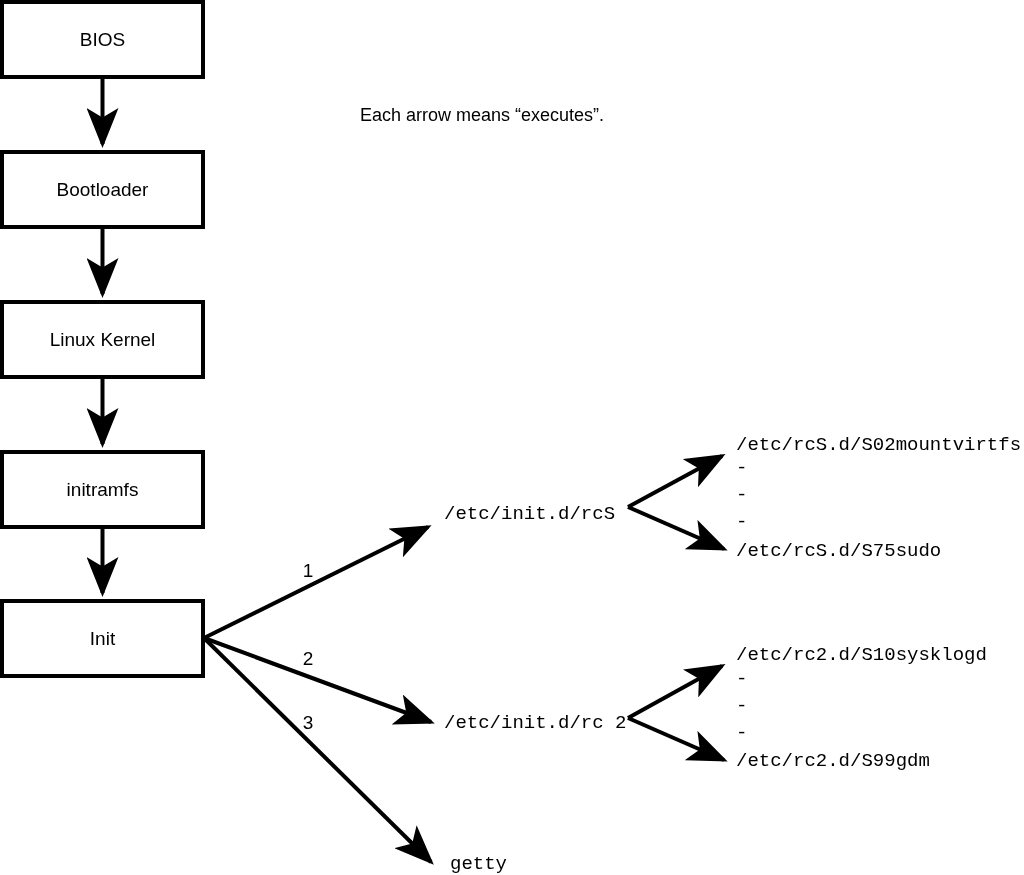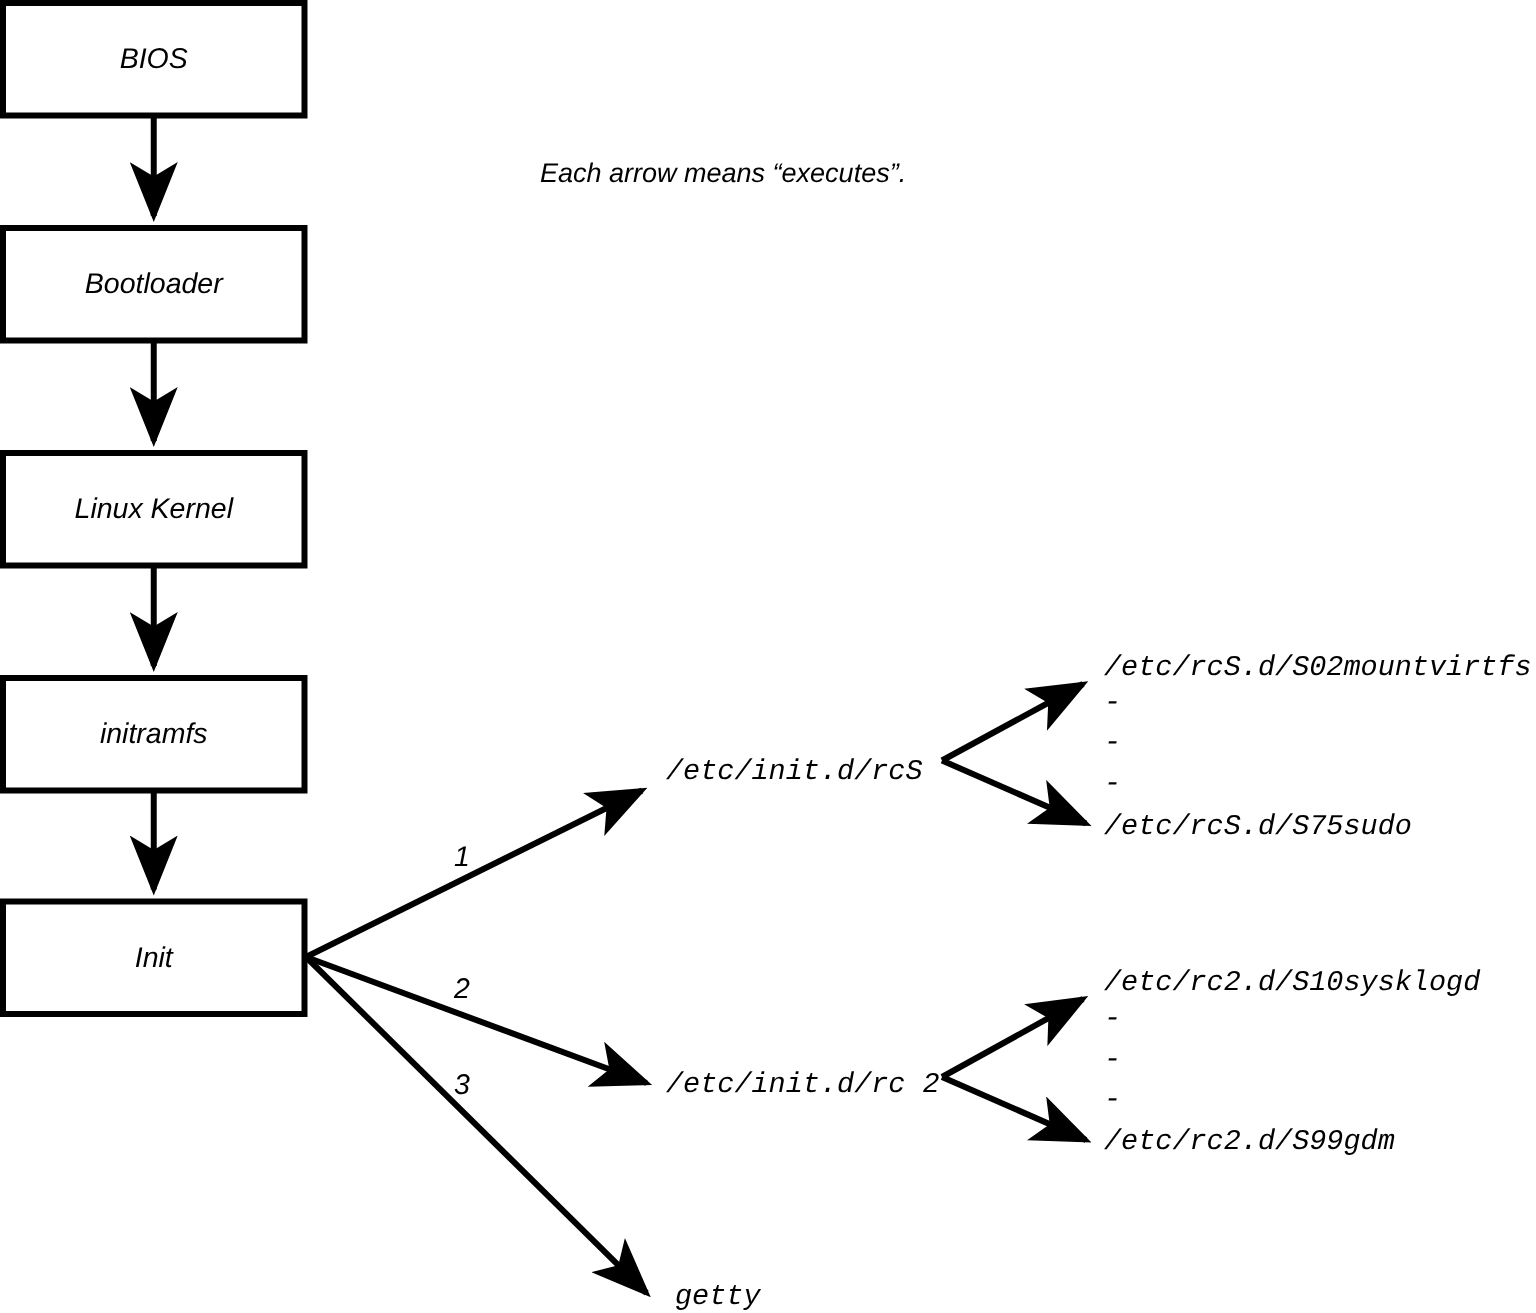--- a/index.html
+++ b/index.html
@@ -14,21 +14,20 @@
     position: relative;
     overflow: hidden;
     font-family: "Liberation Sans", sans-serif;
   }
   #diagram-root {
     position: absolute;
     left: 0;
     top: 0;
     width: 1024px;
     height: 875px;
-    font-style: italic;
   }
   svg#diagram-svg {
     position: absolute;
     left: 0;
     top: 0;
     width: 1024px;
     height: 875px;
     display: block;
   }
   .node-box {

